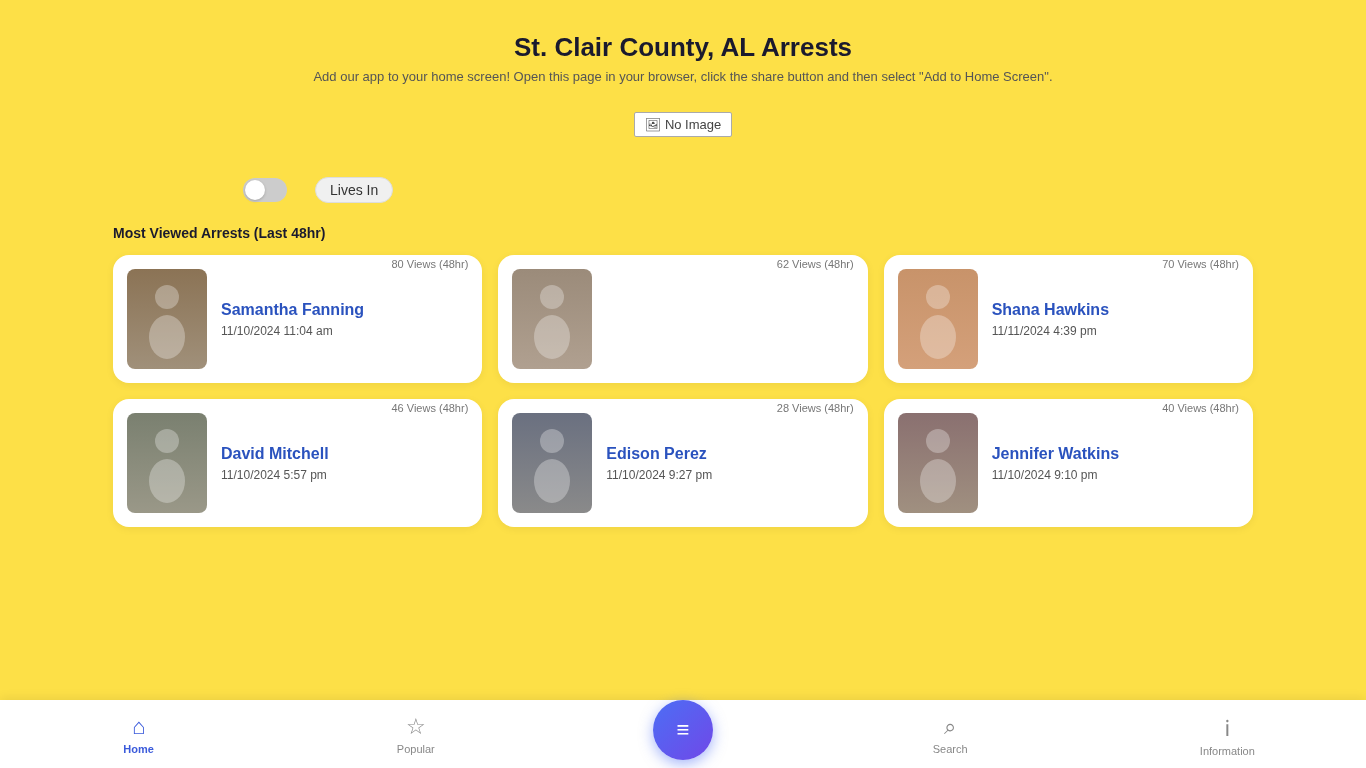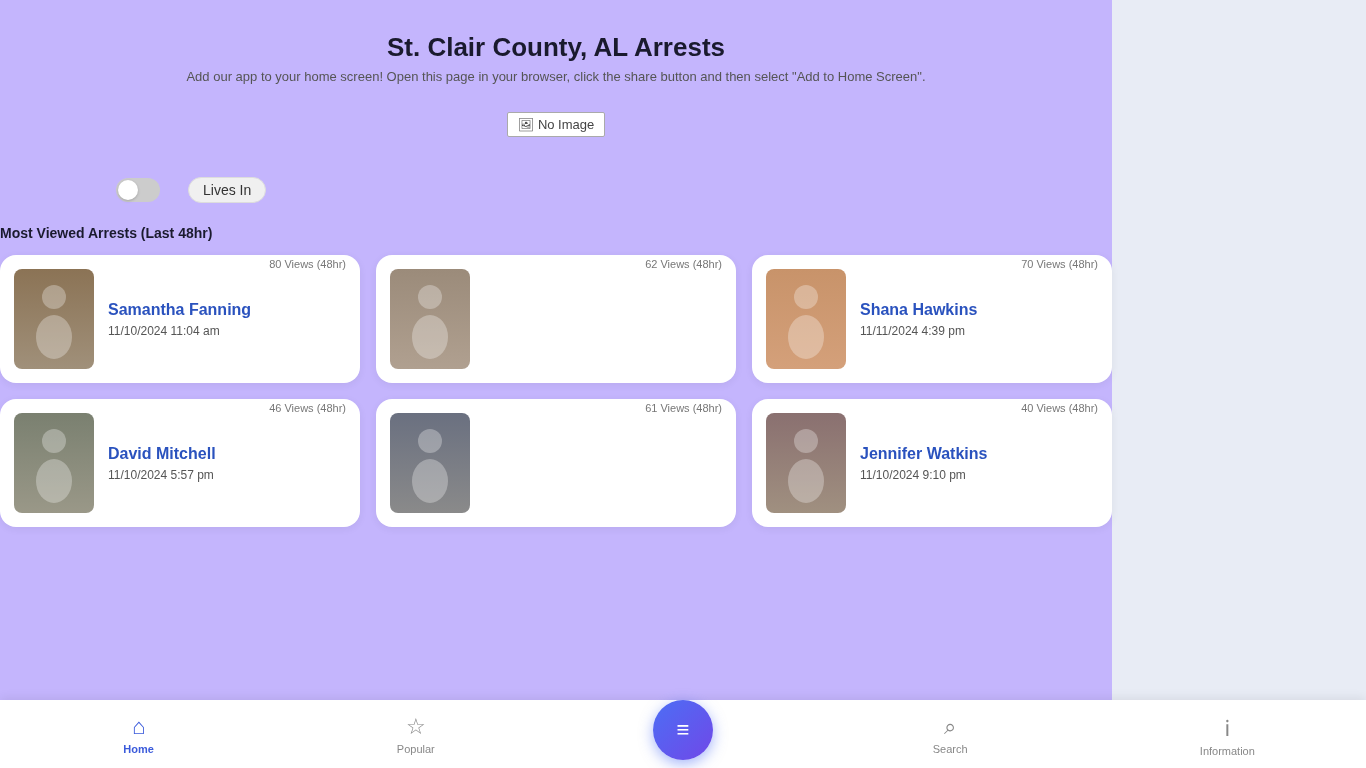--- a/index.html
+++ b/index.html
@@ -6,23 +6,23 @@
     * { box-sizing: border-box; margin: 0; padding: 0; }
     body {
       font-family: -apple-system, BlinkMacSystemFont, 'Segoe UI', sans-serif;
       background: #e8ecf5;
       min-height: 768px;
       width: 1366px;
       position: relative;
       overflow-x: hidden;
     }
     .page-container {
-      width: 1112px;
+      width: 1366px;
       min-height: 768px;
-      background: #c4b5fd;
+      background: #fde047;
       display: flex;
       flex-direction: column;
       align-items: center;
     }
     .header {
       width: 100%;
       text-align: center;
       padding: 32px 20px 10px;
     }
     .header-title {
@@ -292,21 +292,25 @@
         </div>
         <div class="arrest-views">46 Views (48hr)</div>
       </div>
       <div class="arrest-card">
         <div class="arrest-photo photo-edison">
           <svg width="50" height="80" viewBox="0 0 50 80" fill="none" xmlns="http://www.w3.org/2000/svg">
     <circle cx="25" cy="18" r="12" fill="rgba(255,255,255,0.3)"></circle>
     <ellipse cx="25" cy="58" rx="18" ry="22" fill="rgba(255,255,255,0.3)"></ellipse>
   </svg>
         </div>
-        <div class="arrest-views">61 Views (48hr)</div>
+        <div class="arrest-info">
+          <div class="arrest-name">Edison Perez</div>
+          <div class="arrest-date">11/10/2024 9:27 pm</div>
+        </div>
+        <div class="arrest-views">28 Views (48hr)</div>
       </div>
       <div class="arrest-card">
         <div class="arrest-photo photo-jennifer">
           <svg width="50" height="80" viewBox="0 0 50 80" fill="none" xmlns="http://www.w3.org/2000/svg">
     <circle cx="25" cy="18" r="12" fill="rgba(255,255,255,0.3)"></circle>
     <ellipse cx="25" cy="58" rx="18" ry="22" fill="rgba(255,255,255,0.3)"></ellipse>
   </svg>
         </div>
         <div class="arrest-info">
           <div class="arrest-name">Jennifer Watkins</div>

